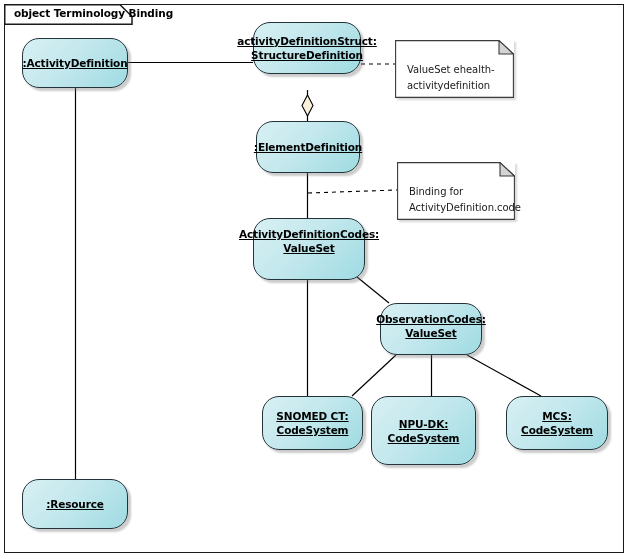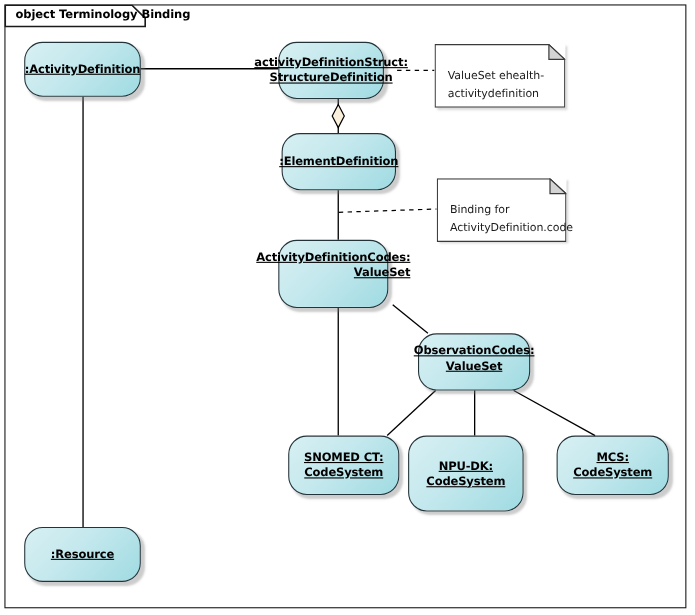--- a/index.html
+++ b/index.html
@@ -148,34 +148,34 @@
 
     <line x1="308" y1="193" x2="397" y2="190" stroke="#000000" stroke-width="1.1" stroke-dasharray="4,4"></line>
   </svg>
 
   <div class="node" style="left:22px; top:38px; width:106px; height:50px;">
     <div class="node-label">
       <span class="u">:ActivityDefinition</span>
     </div>
   </div>
 
-  <div class="node" style="left:253px; top:38px; width:96px; height:52px;">
+  <div class="node" style="left:253px; top:22px; width:108px; height:52px;">
     <div class="node-label">
       <span class="u">activityDefinitionStruct:</span><br>
       <span class="u">StructureDefinition</span>
     </div>
   </div>
 
   <div class="node" style="left:256px; top:121px; width:104px; height:52px;text-align:center;">
     <div class="node-label">
       <span class="u">:ElementDefinition</span>
     </div>
   </div>
 
-  <div class="node top-aligned" style="left:253px; top:218px; width:100px; height:62px;text-align:right;">
+  <div class="node top-aligned" style="left:253px; top:218px; width:112px; height:62px;">
     <div class="node-label">
       <span class="u">ActivityDefinitionCodes:</span><br>
       <span class="u">ValueSet</span>
     </div>
   </div>
 
   <div class="node top-aligned" style="left:380px; top:303px; width:102px; height:52px;">
     <div class="node-label">
       <span class="u">ObservationCodes:</span><br>
       <span class="u">ValueSet</span>

